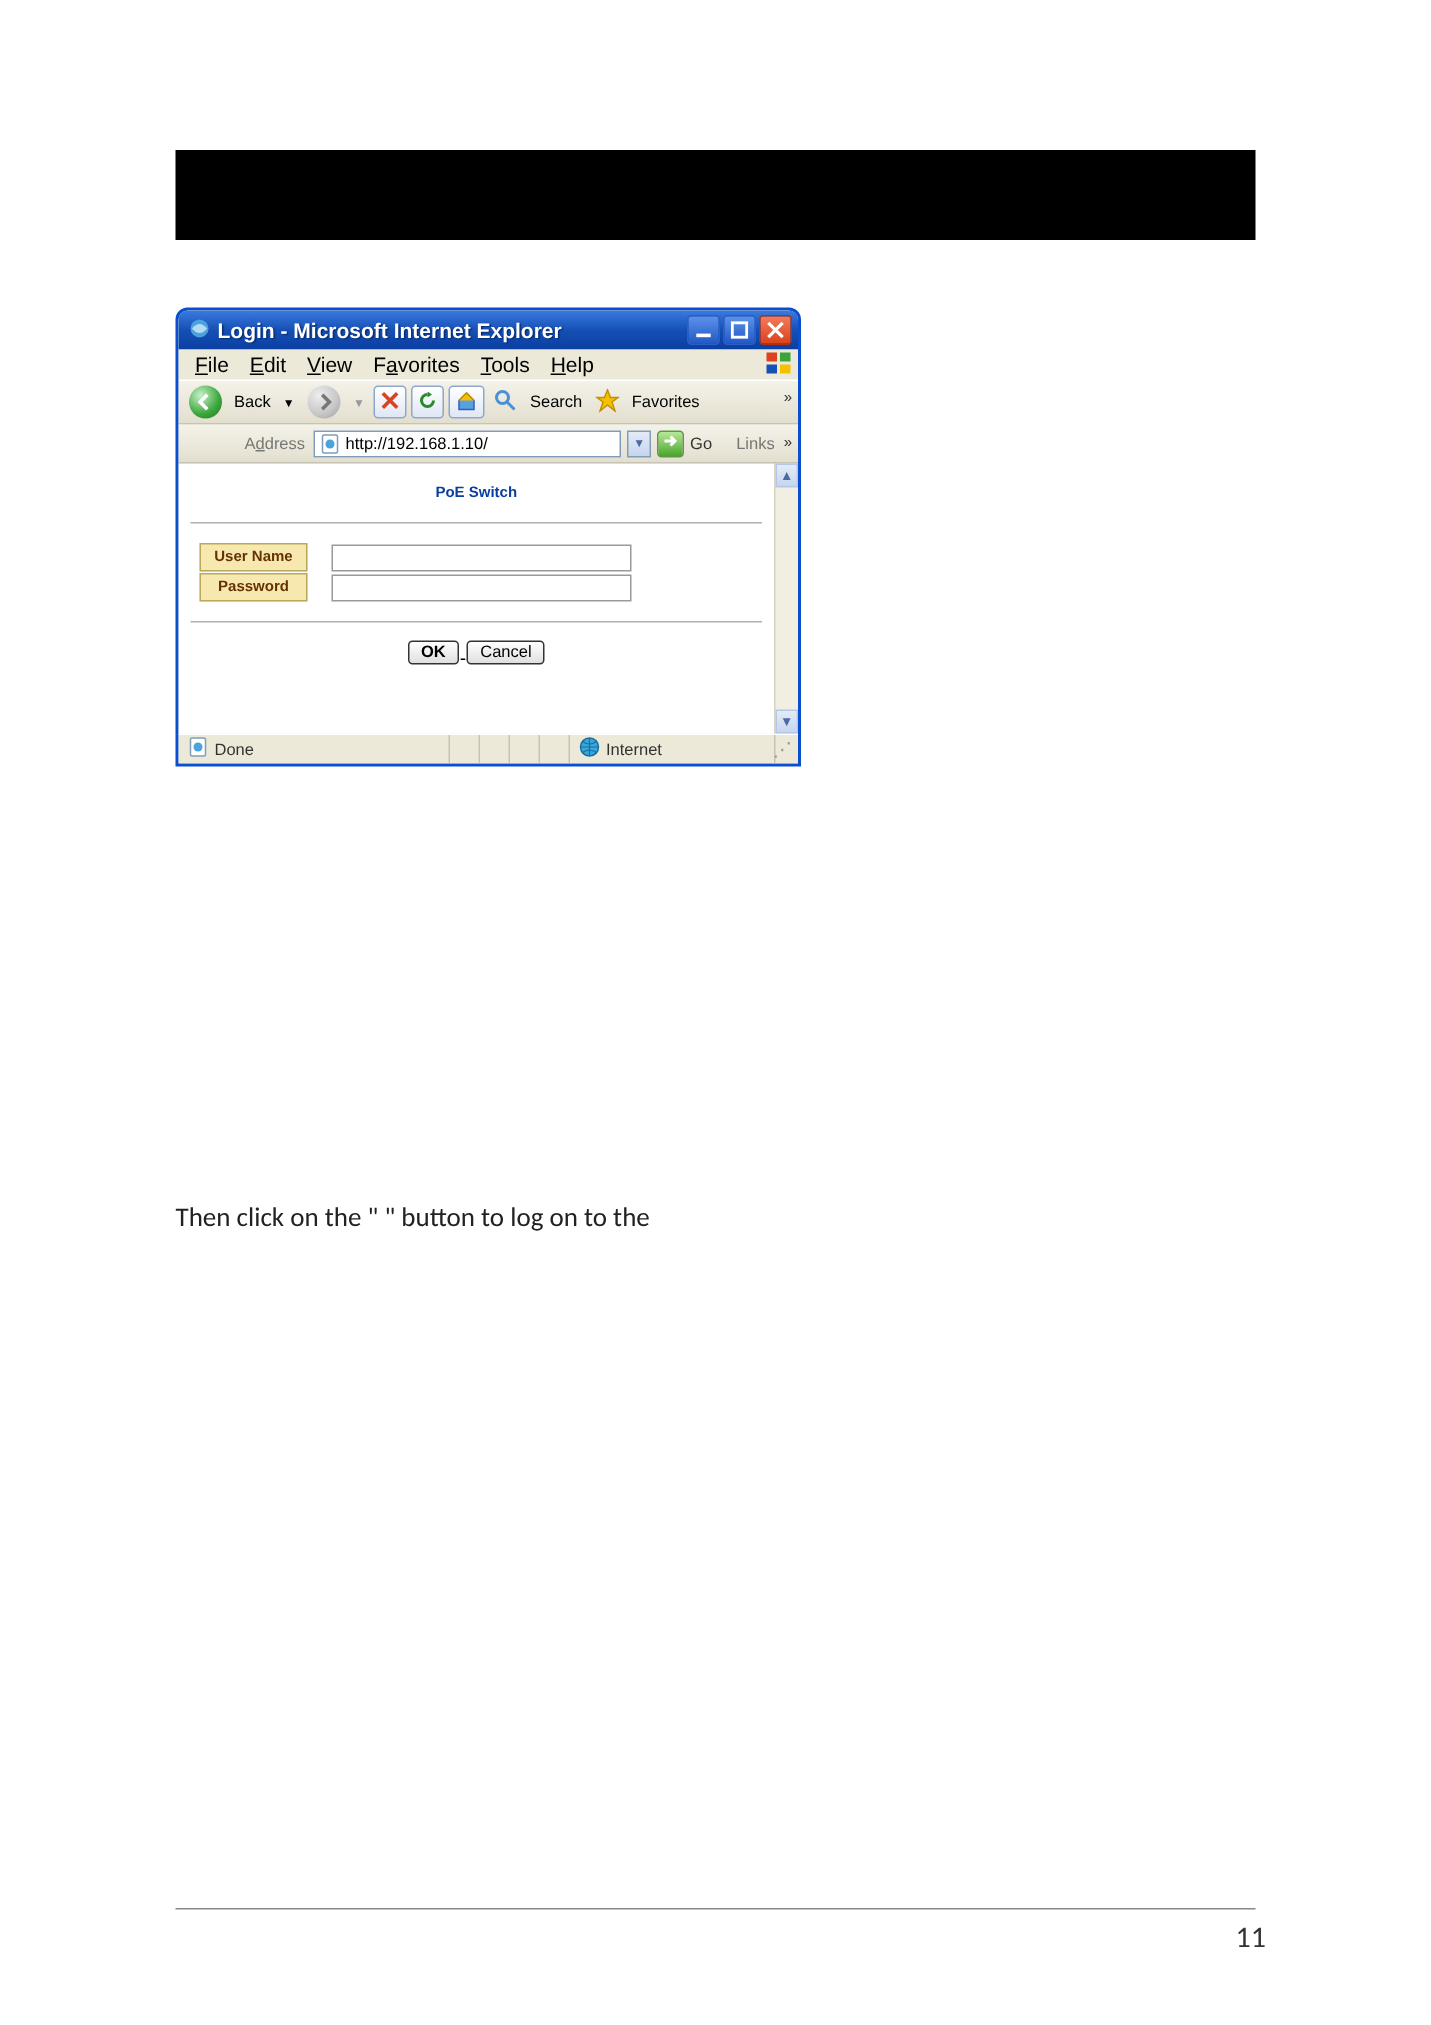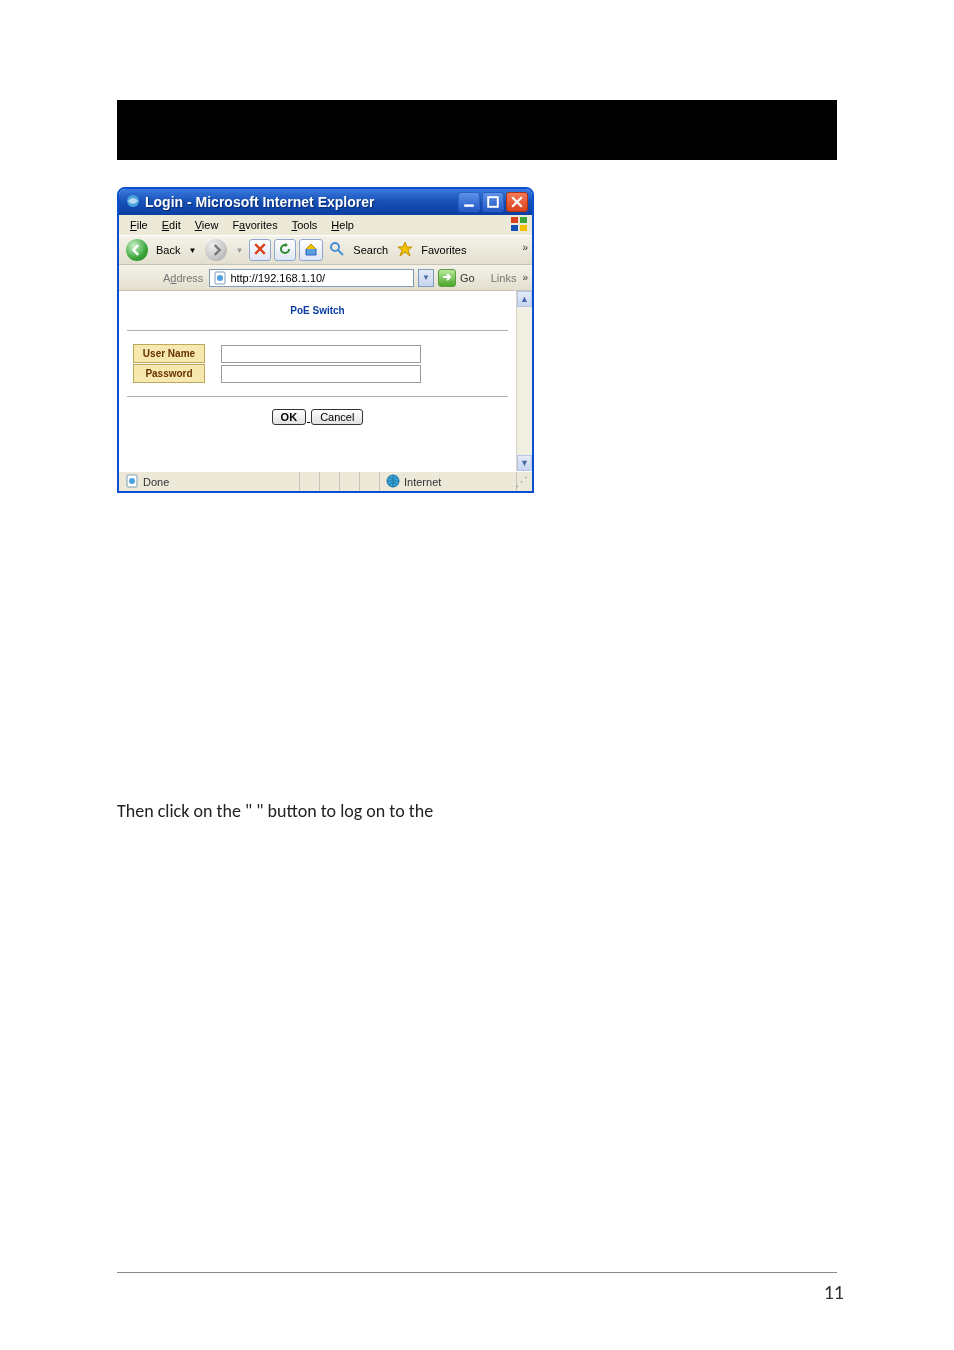--- a/index.html
+++ b/index.html
@@ -17,21 +17,21 @@
     left: 117px;
     top: 100px;
     width: 720px;
     height: 60px;
     background: #000;
   }
   
   .ie-window {
     position: absolute;
     left: 117px;
-    top: 187px;
+    top: 205px;
     width: 417px;
     border: 2px solid #0a4fcf;
     border-top-left-radius: 8px;
     border-top-right-radius: 8px;
     overflow: hidden;
     font-family: Tahoma, Arial, sans-serif;
     font-size: 11px;
     background: #ece9d8;
   }
   .titlebar {
@@ -57,21 +57,21 @@
   .winbtn.close { background: linear-gradient(to bottom,#f47a5a,#d9431d); border-color:#b23012;}
   .winbtn svg { width: 12px; height: 12px; }
   .menubar {
     height: 20px;
     background: #ece9d8;
     display: flex; align-items: center;
     padding-left: 4px;
     color: #000;
     position: relative;
   }
-  .menubar .menuitem { padding: 2px 7px; font-size:11px; }
+  .menubar .menuitem { padding: 2px 7px; font-size:14px; }
   .menubar .menuitem .u { text-decoration: underline; }
   .win-flag {
     position: absolute; right: 4px; top: 1px;
     width: 18px; height: 16px;
   }
   .toolbar {
     height: 30px;
     background: linear-gradient(to bottom,#f4f2e9,#e3dfcf);
     border-top: 1px solid #fff;
     border-bottom: 1px solid #c8c4b5;

